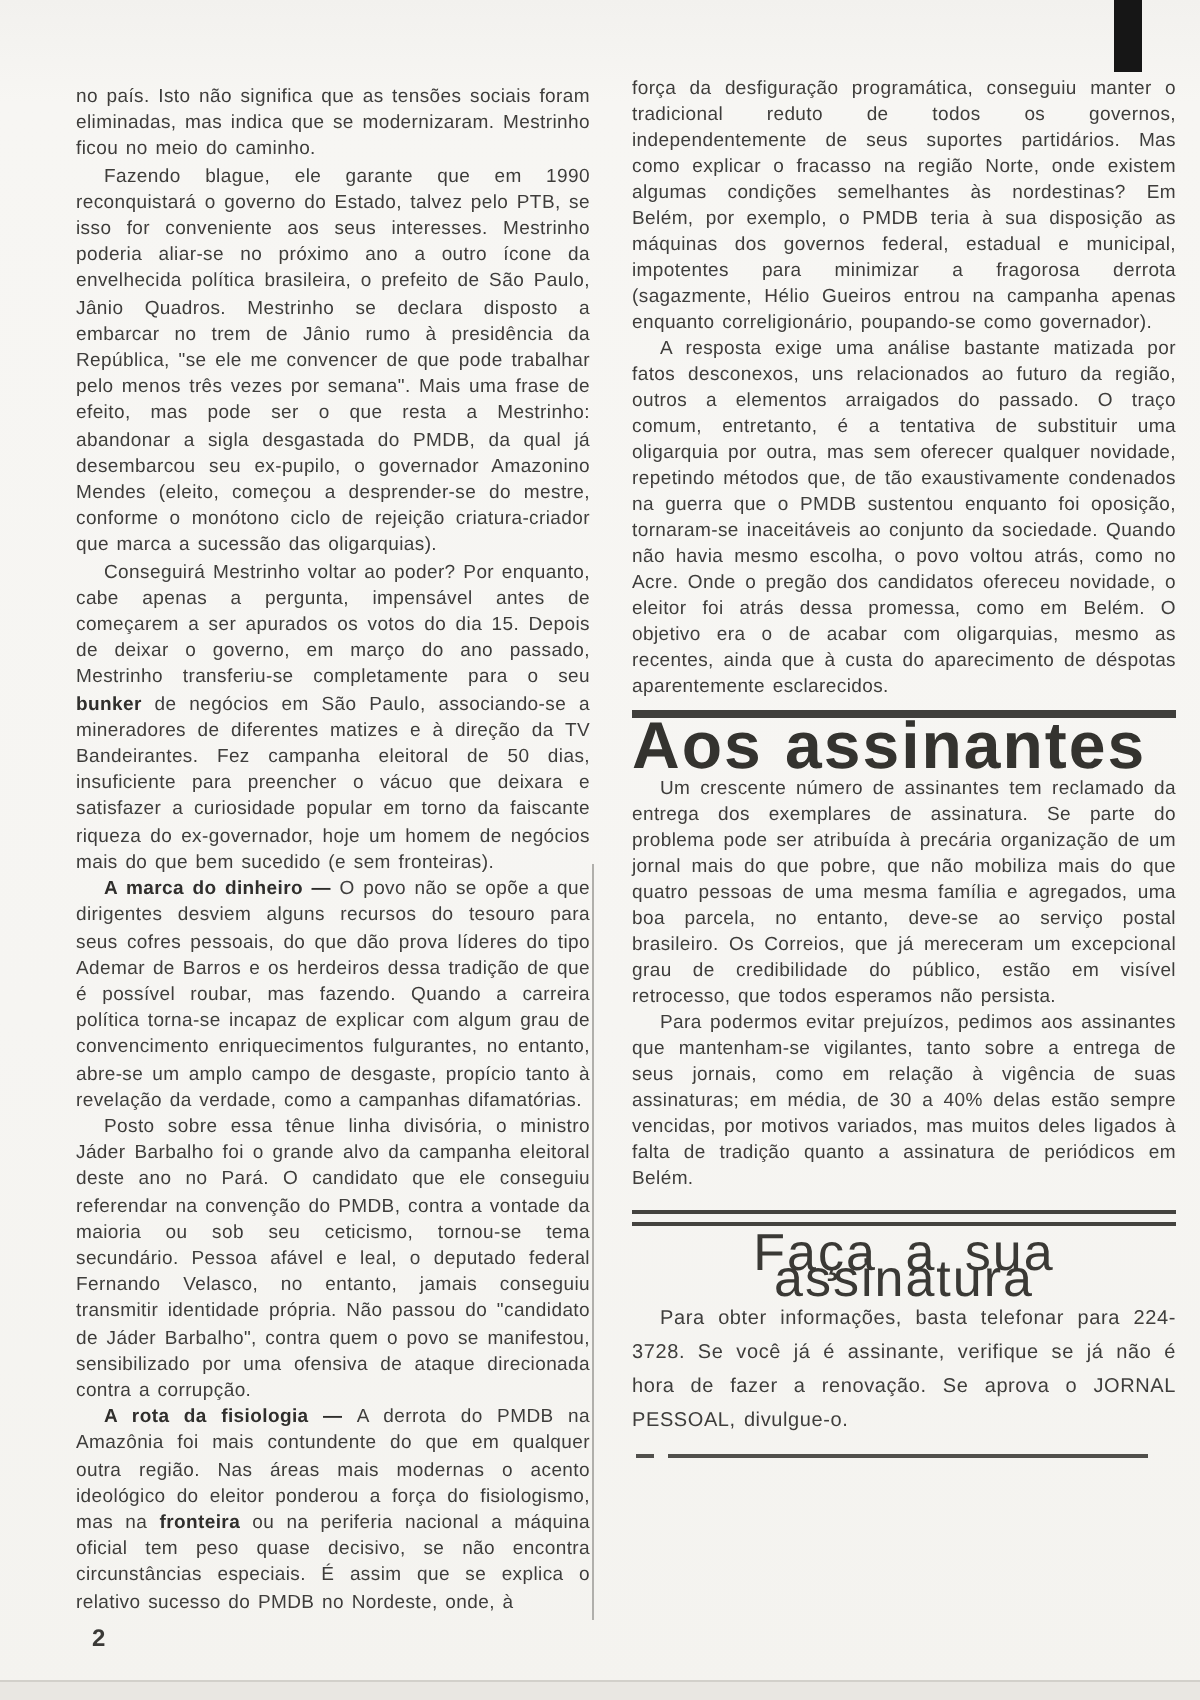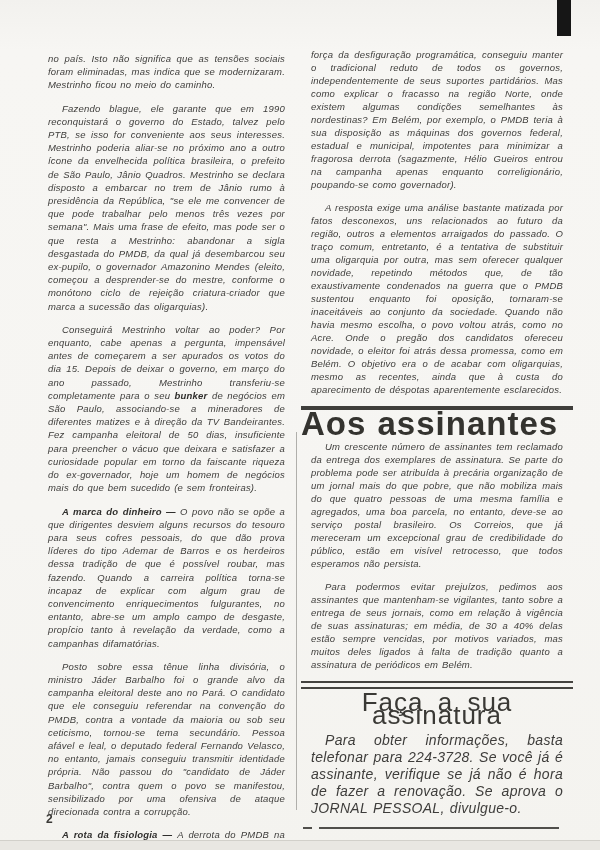--- a/index.html
+++ b/index.html
@@ -8,38 +8,38 @@
     background:linear-gradient(180deg,#f2f1ee 0%, #f7f6f3 6%, #f6f5f2 60%, #f4f3ef 100%);
     font-family:"Liberation Sans", sans-serif;
     color:#3f3e3c;
   }
   .col {
     position:absolute; text-align:justify;
     font-size:9.5px; letter-spacing:0.2px; word-spacing:1px;
     color:#3e3d3b;
   }
   .col-left  { left:38px;  top:42px; width:257px; line-height:13.2px; }
-  .col-right { left:301px; top:38px; width:272px; line-height:13.0px; }
-  .col p { margin:10px; text-indent:14px;font-style:italic; }
+  .col-right { left:316px; top:38px; width:272px; line-height:13.0px; }
+  .col p { margin:0; text-indent:14px; }
   .col p.noindent { text-indent:0; }
   .col b { color:#2f2e2c; }
   .rule-thick { height:4px; background:#3f3e3b; margin:5px 0 4px 0; }
   .headline-aos {
     margin:7px 0 9px 0; text-align:left;
     font-size:33px; font-weight:bold; letter-spacing:1px; color:#34332f;
   }
   .double-rule {
     height:4px; margin:9px 0 7px 0;
     border-top:2px solid #44433f; border-bottom:2px solid #44433f;
   }
   .headline-faca {
     margin:4px 0 5px 0; font-size:26px; font-weight:400;
     letter-spacing:1px; word-spacing:6px; color:#3a3935; text-align:center;
   }
-  .faca-text p { font-size:14px; line-height:17px; letter-spacing:0.3px; }
+  .faca-text p { font-size:10px; line-height:17px; letter-spacing:0.3px; }
   .bottom-rule { display:flex; align-items:center; margin:8px 14px 0 2px; }
   .bottom-rule .dash { width:9px; height:2px; background:#504f4b; margin-right:7px; }
   .bottom-rule .line { flex:1; height:2px; background:#504f4b; }
   .page-number {
     position:absolute; left:46px; top:812px;
     font-size:12px; font-weight:bold; color:#3a3936;
   }
   .gutter-line {
     position:absolute; left:296px; top:432px; width:1px; height:378px;
     background:#b0afab;

